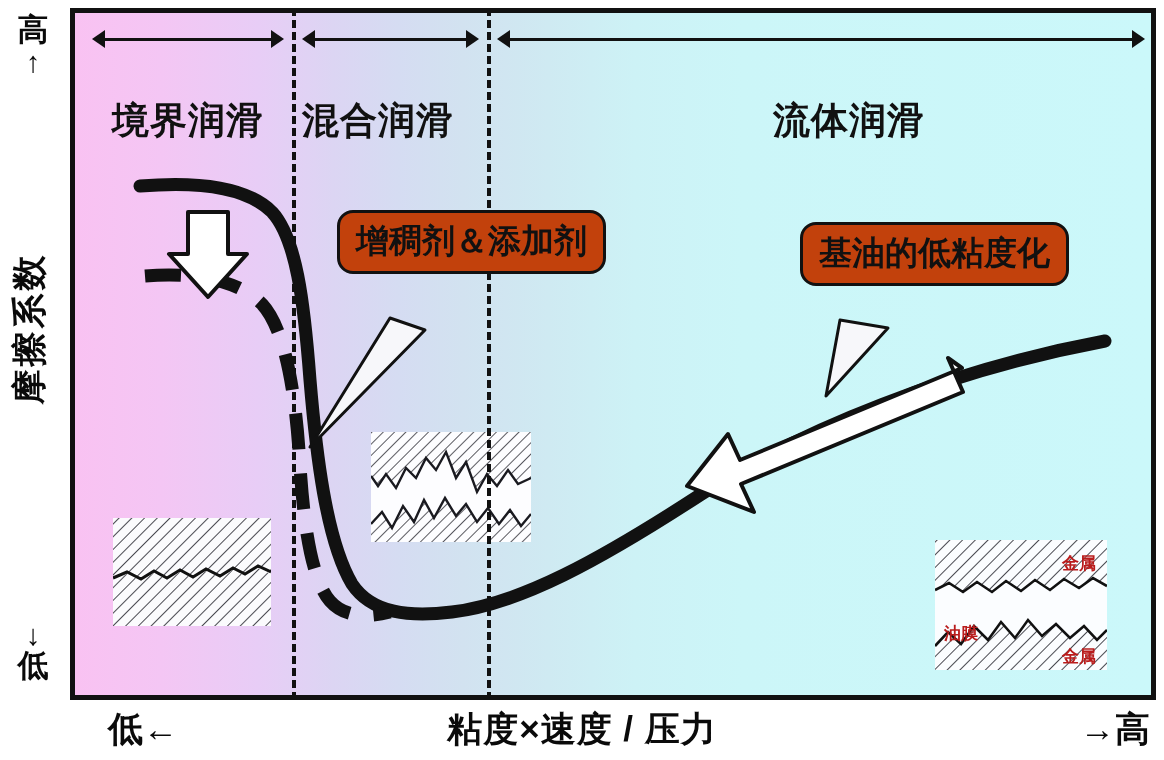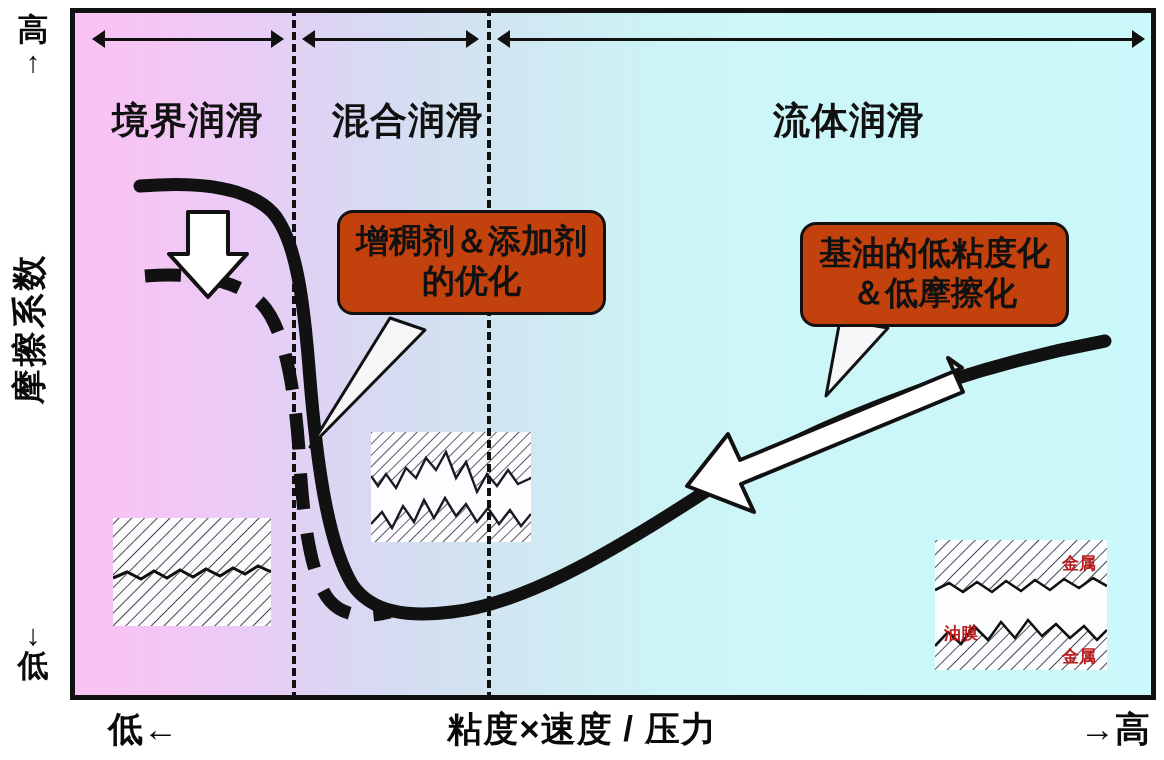--- a/index.html
+++ b/index.html
@@ -133,21 +133,21 @@
   <span class="bar"></span>
   <span class="head right"></span>
 </div>
 <div class="span-arrow" style="left:497px;top:28px;width:648px;">
   <span class="head left"></span>
   <span class="bar"></span>
   <span class="head right"></span>
 </div>
 
 <div class="zone-title" style="left:92px;top:68px;width:192px;">境界润滑</div>
-<div class="zone-title" style="left:318px;top:68px;width:180px;">混合润滑</div>
+<div class="zone-title" style="left:288px;top:68px;width:180px;">混合润滑</div>
 <div class="zone-title" style="left:529px;top:68px;width:640px;">流体润滑</div>
 
 <div id="y-axis-high">
   <span>高</span>
   <span class="glyph">↑</span>
 </div>
 <div id="y-axis-title">摩擦系数</div>
 <div id="y-axis-low">
   <span class="glyph">↓</span>
   <span>低</span>
@@ -227,19 +227,17 @@
 
   <path d="M948 358 L963 392 L741 484 L754 512 L687 486 L728 434 L740 460 L962 368 Z" fill="#ffffff" stroke="#111111" stroke-width="4" stroke-linejoin="round"></path>
 
   <path d="M390 318 L310 447 L425 330 Z" fill="#f7f7fa" stroke="#111111" stroke-width="3" stroke-linejoin="round"></path>
 
   <path d="M840 320 L826 396 L888 328 Z" fill="#f7f7fa" stroke="#111111" stroke-width="3" stroke-linejoin="round"></path>
 </svg>
 
 <div class="callout" id="callout-thickener">
   <div>增稠剂＆添加剂</div>
-  <div>的优化</div>
 </div>
 
 <div class="callout" id="callout-baseoil">
   <div>基油的低粘度化</div>
-  <div>＆低摩擦化</div>
 </div>
 
 </body></html>

